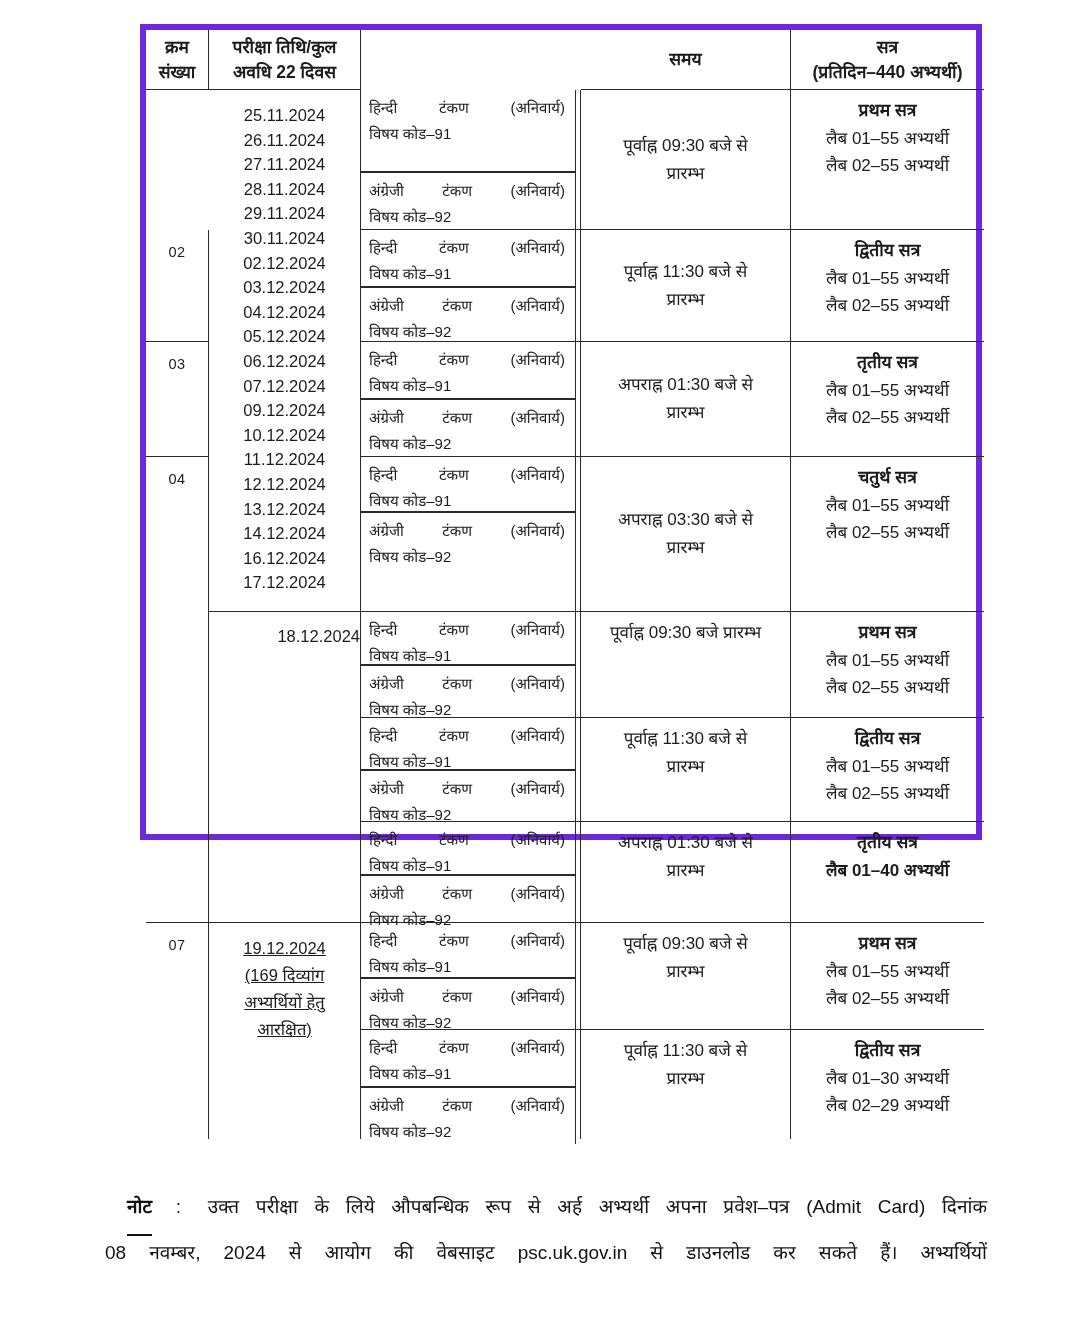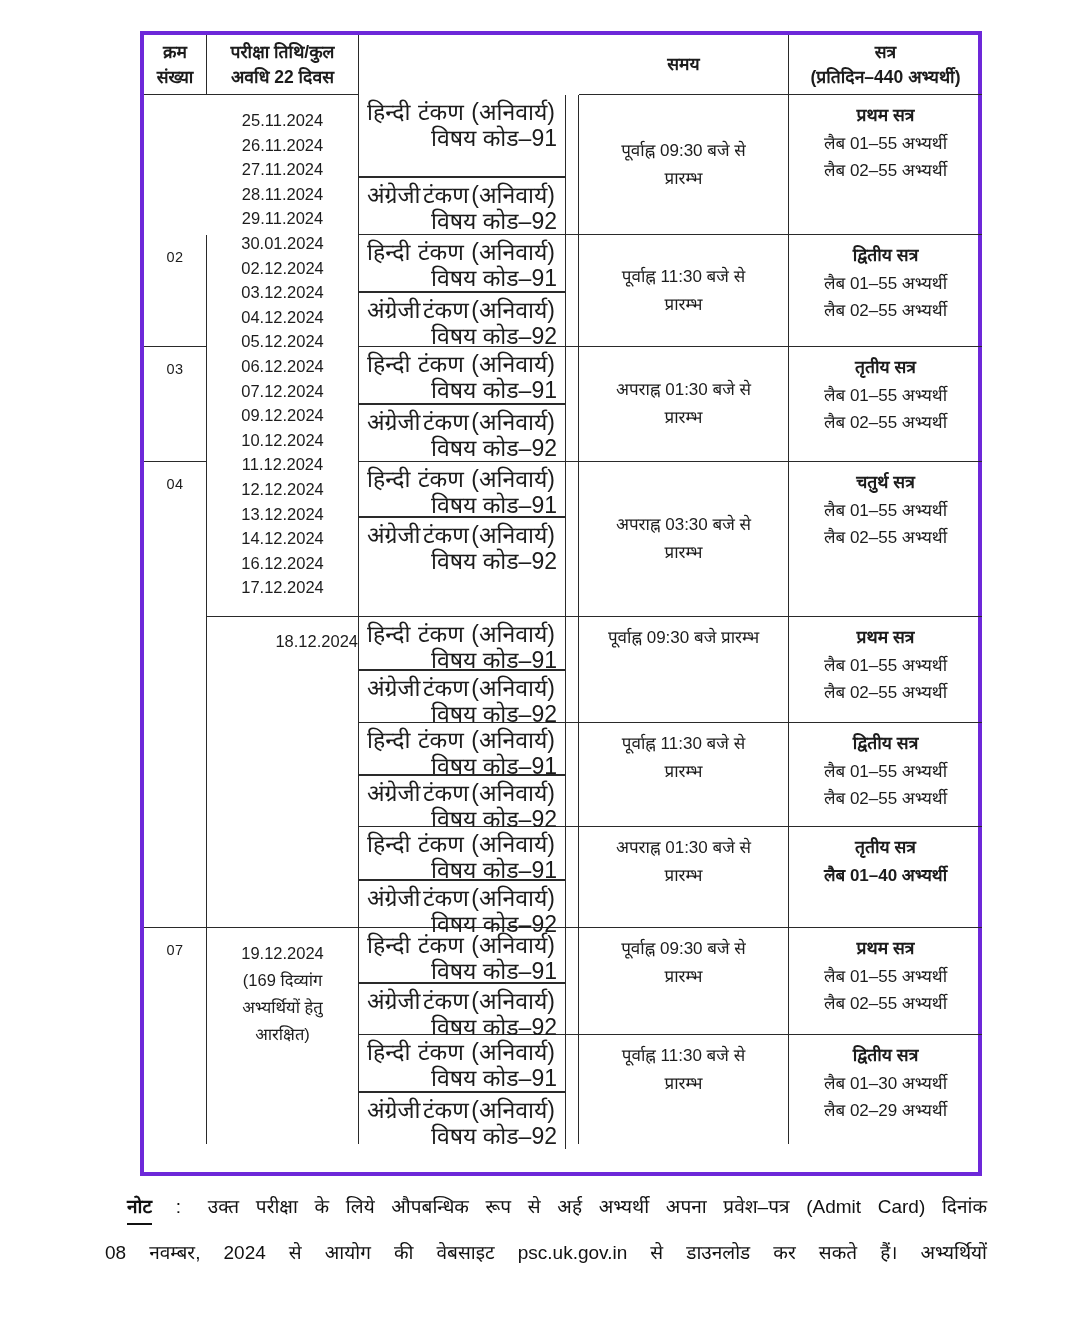--- a/index.html
+++ b/index.html
@@ -1,58 +1,58 @@
 <!DOCTYPE html>
 <html lang="hi"><head>
 <meta charset="utf-8">
 <style>
   html,body { margin:0; padding:0; background:#ffffff; }
   body { width:1080px; height:1317px; position:relative; overflow:hidden;
          font-family:"Liberation Sans","DejaVu Sans",sans-serif; color:#1c1c1c; }
   .page { position:absolute; inset:0; background:#fff; }
 
-  .table { position:absolute; left:140px; top:31px; width:842px; height:1145px;
-           border:4px solid #6d28d9; box-sizing:border-box; }
+  .table { position:absolute; left:140px; top:24px; width:842px; height:816px;
+           border:6px solid #6d28d9; box-sizing:border-box; }
   .cell { position:absolute; box-sizing:border-box;
           border-right:1.6px solid #2a2a2a; border-bottom:1.6px solid #2a2a2a; }
   .last-col { border-right:none; }
   .last-row { border-bottom:none; }
 
   .hcell { display:flex; flex-direction:column; justify-content:center; align-items:center;
            font-weight:bold; font-size:17.5px; line-height:25px; text-align:center; }
 
   .serial { font-size:14.5px; text-align:center; padding-top:14px; letter-spacing:0.5px; }
   .serial-first { padding-top:22px; }
 
   .datecell { font-size:16.5px; text-align:center; }
   .dates-list { padding-top:13px; line-height:24.6px; }
   .date-single { padding-top:12px; line-height:24.6px;text-align:right; }
   .date-multi  { padding-top:12px; line-height:27px; font-size:16.5px; }
 
   .subcell { display:flex; flex-direction:column; }
-  .sbox { box-sizing:border-box; margin-right:12px; border-right:1.4px solid #2a2a2a;
-          font-size:23px; line-height:25px;text-align:right; }
+  .sbox { box-sizing:border-box; margin-right:4px; border-right:1.4px solid #2a2a2a;
+          font-size:15px; line-height:25px; }
   .sbox1 { border-bottom:1.4px solid #2a2a2a; }
   .sbox2 { border-top:1.4px solid #2a2a2a; flex:1; }
   .sline1 { display:flex; justify-content:space-between; padding:5px 10px 0 8px; }
   .sline2 { padding:1px 8px 0 8px; }
 
   .tcell { font-size:17px; line-height:28px; text-align:center; }
   .t-center { display:flex; flex-direction:column; justify-content:center; }
   .t-top { padding-top:7px; }
 
   .sescell { text-align:center; font-size:17px; padding-top:7px; }
   .ses-title { font-weight:bold; font-size:17.5px; line-height:26px; margin-bottom:2px;text-align:center; }
   .ses-lab { line-height:27px; }
   .bold { font-weight:bold; }
 
   .note { position:absolute; left:105px; top:1192px; width:882px; font-size:19px; color:#111; }
   .note-line { text-align:justify; text-align-last:justify; line-height:30px; }
   .note-line1 { padding-left:22px; margin-bottom:16px; }
-  .note-label { font-weight:bold; border-bottom:2px solid #111; padding-bottom:6px; }
+  .note-label { font-weight:bold; border-bottom:2px solid #111; padding-bottom:17px; }
   .note-sep { margin:0 10px 0 7px; }
 </style>
 </head>
 <body>
 
 <div class="page">
   <div class="table">
 
     <div class="cell hcell" style="left:0;top:0;width:63px;height:60px;">
       <div>क्रम</div>
@@ -74,38 +74,38 @@
     <div class="cell serial" style="left:0;top:312px;width:63px;height:115px;">03</div>
     <div class="cell serial" style="left:0;top:427px;width:63px;height:466px;">04</div>
     <div class="cell serial last-row" style="left:0;top:893px;width:63px;height:216px;">07</div>
 
     <div class="cell datecell dates-list" style="left:63px;top:60px;width:152px;height:522px;">
         <div>25.11.2024</div>
         <div>26.11.2024</div>
         <div>27.11.2024</div>
         <div>28.11.2024</div>
         <div>29.11.2024</div>
-        <div>30.01.2024</div>
+        <div>30.11.2024</div>
         <div>02.12.2024</div>
         <div>03.12.2024</div>
         <div>04.12.2024</div>
         <div>05.12.2024</div>
         <div>06.12.2024</div>
         <div>07.12.2024</div>
         <div>09.12.2024</div>
         <div>10.12.2024</div>
         <div>11.12.2024</div>
         <div>12.12.2024</div>
         <div>13.12.2024</div>
         <div>14.12.2024</div>
         <div>16.12.2024</div>
         <div>17.12.2024</div>
       </div>
     <div class="cell datecell date-single" style="left:63px;top:582px;width:152px;height:311px;">18.12.2024</div>
-    <div class="cell datecell date-multi last-row" style="left:63px;top:893px;width:152px;height:216px;">
+    <div class="cell datecell date-multi last-row" style="left:63px;top:893px;width:152px;height:216px;text-decoration:underline;">
         <div>19.12.2024</div>
         <div>(169 दिव्यांग</div>
         <div>अभ्यर्थियों हेतु</div>
         <div>आरक्षित)</div>
       </div>
 
     <div class="cell subcell" style="left:215px;top:60px;width:220px;height:140px;">
       <div class="sbox sbox1" style="height:83px;">
         <div class="sline1">
             <span>हिन्दी</span>

